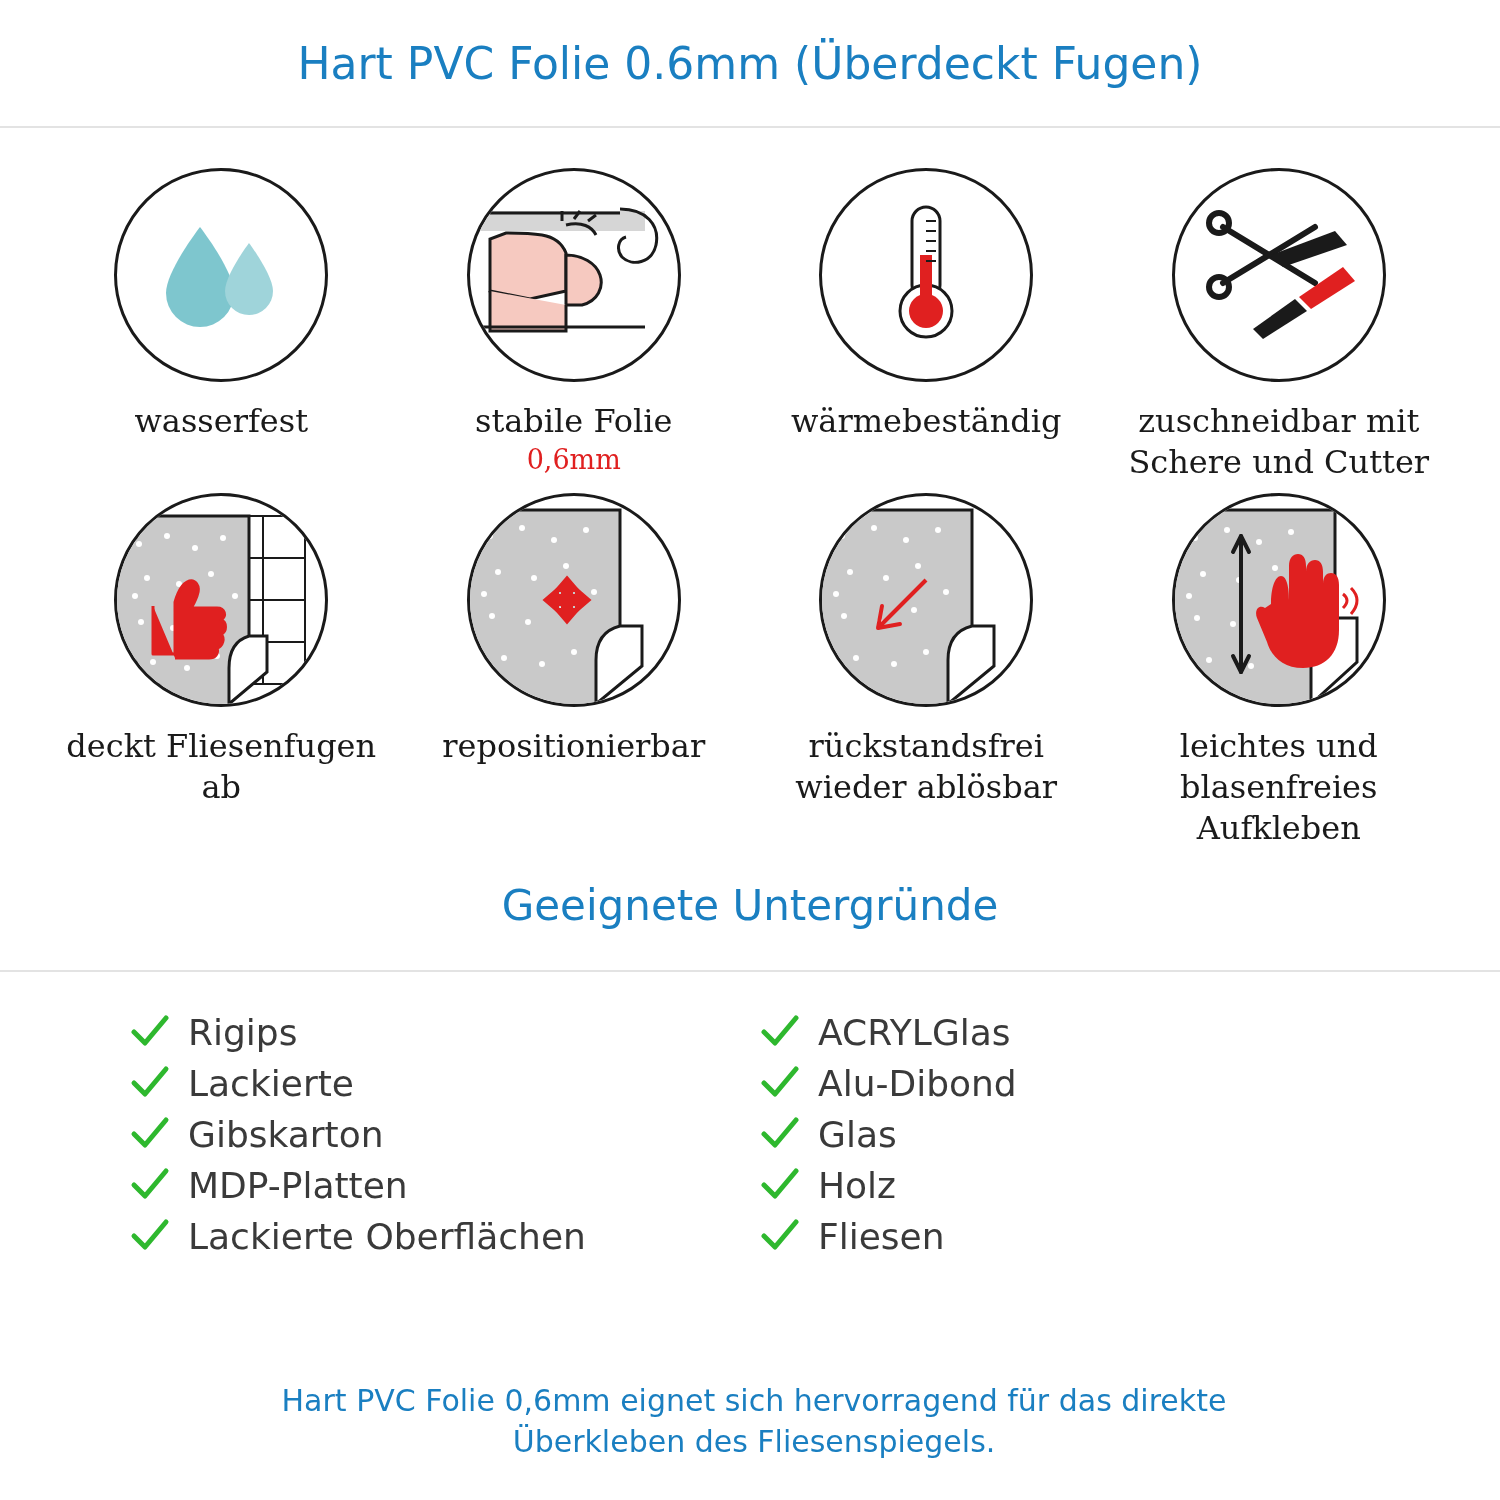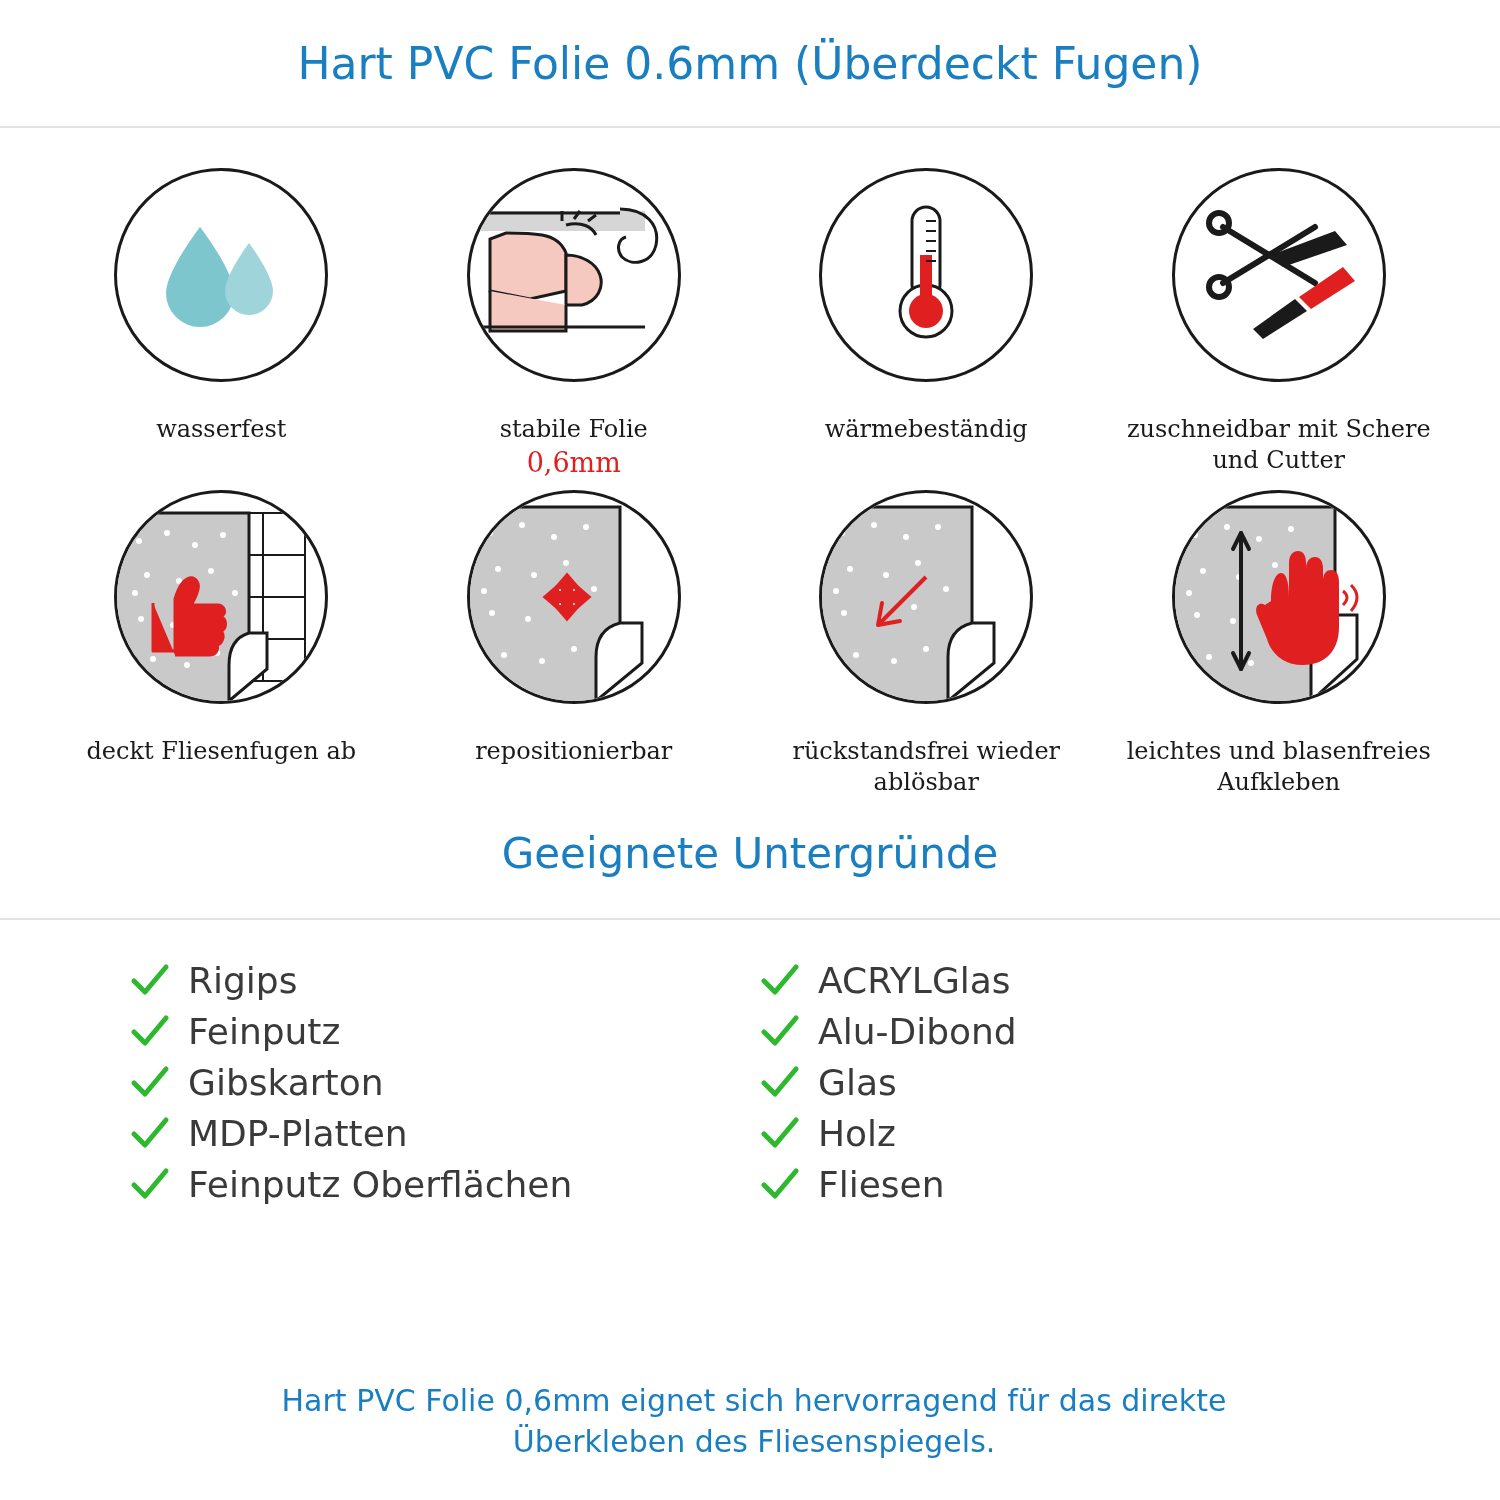--- a/index.html
+++ b/index.html
@@ -56,22 +56,22 @@
     border: 3px solid #1a1a1a;
     border-radius: 50%;
     overflow: hidden;
     position: relative;
     background: #ffffff;
     display: flex;
     align-items: center;
     justify-content: center;
   }
   .caption {
-    margin-top: 32px;
-    font-size: 24px;
+    margin-top: 19px;
+    font-size: 32px;
     line-height: 1.28;
     text-align: center;
     color: #1a1a1a;
     font-family: "DejaVu Serif", serif;
     max-width: 330px;
   }
   .sub-caption {
     font-size: 27px;
     color: #e02020;
     font-family: "DejaVu Serif", serif;
@@ -370,39 +370,39 @@
       <div class="sub-item">
         <svg class="check" viewBox="0 0 40 40">
             <path d="M4 20 L15 31 L36 6" fill="none" stroke="#2eb82e" stroke-width="5" stroke-linecap="round" stroke-linejoin="round"></path>
           </svg>
         <span class="sub-label">Rigips</span>
       </div>
       <div class="sub-item">
         <svg class="check" viewBox="0 0 40 40">
             <path d="M4 20 L15 31 L36 6" fill="none" stroke="#2eb82e" stroke-width="5" stroke-linecap="round" stroke-linejoin="round"></path>
           </svg>
-        <span class="sub-label">Feinputz</span>
+        <span class="sub-label">Lackierte</span>
       </div>
       <div class="sub-item">
         <svg class="check" viewBox="0 0 40 40">
             <path d="M4 20 L15 31 L36 6" fill="none" stroke="#2eb82e" stroke-width="5" stroke-linecap="round" stroke-linejoin="round"></path>
           </svg>
         <span class="sub-label">Gibskarton</span>
       </div>
       <div class="sub-item">
         <svg class="check" viewBox="0 0 40 40">
             <path d="M4 20 L15 31 L36 6" fill="none" stroke="#2eb82e" stroke-width="5" stroke-linecap="round" stroke-linejoin="round"></path>
           </svg>
         <span class="sub-label">MDP-Platten</span>
       </div>
       <div class="sub-item">
         <svg class="check" viewBox="0 0 40 40">
             <path d="M4 20 L15 31 L36 6" fill="none" stroke="#2eb82e" stroke-width="5" stroke-linecap="round" stroke-linejoin="round"></path>
           </svg>
-        <span class="sub-label">Feinputz Oberflächen</span>
+        <span class="sub-label">Lackierte Oberflächen</span>
       </div>
     </div>
 
     <div class="sub-col">
       <div class="sub-item">
         <svg class="check" viewBox="0 0 40 40">
             <path d="M4 20 L15 31 L36 6" fill="none" stroke="#2eb82e" stroke-width="5" stroke-linecap="round" stroke-linejoin="round"></path>
           </svg>
         <span class="sub-label">ACRYLGlas</span>
       </div>

